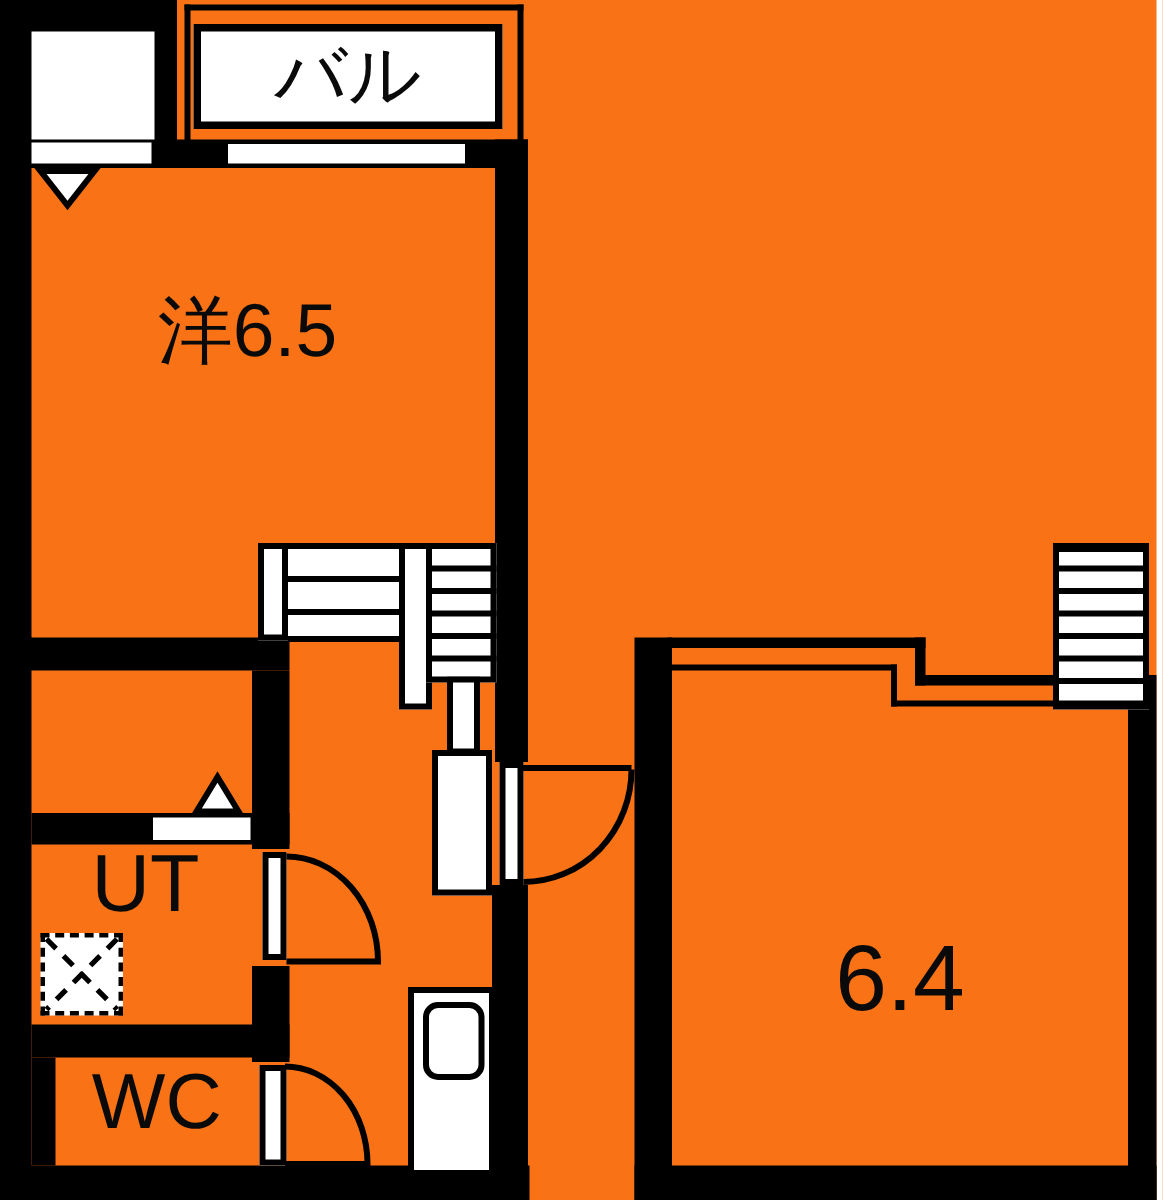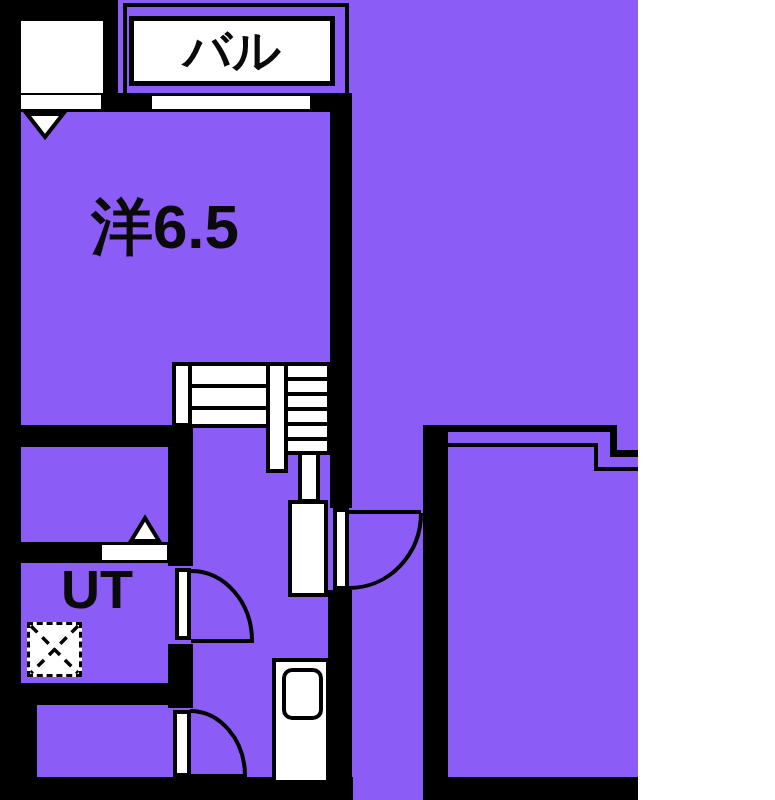--- a/index.html
+++ b/index.html
@@ -1,17 +1,17 @@
 <!DOCTYPE html>
 <html><head>
 <meta charset="utf-8">
 <style>
   html,body{margin:0;padding:0;background:#fff;}
-  .plan{position:relative;width:638px;height:800px;background:#8b5cf6;overflow:hidden;
-        font-family:"Liberation Sans","DejaVu Sans",sans-serif;font-weight:bold;}
+  .plan{position:relative;width:771px;height:800px;background:#f97316;overflow:hidden;
+        font-family:"Liberation Sans","DejaVu Sans",sans-serif;}
   .abs{position:absolute;box-sizing:border-box;}
   .wall{background:#000;}
   .wbox{background:#fff;}
   .outl{background:#fff;border:4px solid #000;}
   .line{background:#000;}
   .lbl{position:absolute;color:#0a0a0a;text-align:center;line-height:1.05;white-space:nowrap;}
   .balc-outer{background:transparent;border-top:4px solid #000;border-left:4px solid #000;border-right:4px solid #000;}
   .balc-inner{background:#fff;border:5px solid #000;display:flex;align-items:center;justify-content:center;}
   .dash{background:#fff;border:3px dashed #000;}
   svg{position:absolute;left:0;top:0;}
@@ -89,16 +89,18 @@
   <svg width="775" height="800" viewBox="0 0 775 800">
     <path d="M191,571 A61,70 0 0 1 252,641 L191,641" fill="none" stroke="#000" stroke-width="4"></path>
     <path d="M190,711 A55,65 0 0 1 245,776 L190,776" fill="none" stroke="#000" stroke-width="4"></path>
     <path d="M421,513 A72,75 0 0 1 349,588" fill="none" stroke="#000" stroke-width="4"></path>
     <path d="M348,512 L421,512" fill="none" stroke="#000" stroke-width="4"></path>
     <polygon points="27,114 63,114 45,137" fill="#fff" stroke="#000" stroke-width="4"></polygon>
     <polygon points="131,541 159,541 145,518" fill="#fff" stroke="#000" stroke-width="4"></polygon>
     <path d="M31,626 L78,673 M78,626 L31,673" fill="none" stroke="#000" stroke-width="3.5" stroke-dasharray="9,7"></path>
   </svg>
 
-  <div class="lbl" style="left:55px;top:194px;width:220px;font-size:62px;">洋6.5</div>
+  <div class="lbl" style="left:55px;top:194px;width:220px;font-size:50px;">洋6.5</div>
   <div class="lbl" style="left:22px;top:561px;width:150px;font-size:54px;text-align:center;">UT</div>
+  <div class="lbl" style="left:37px;top:708px;width:135px;font-size:52px;">WC</div>
+  <div class="lbl" style="left:450px;top:620px;width:300px;font-size:62px;">6.4</div>
 
 </div>
 
 </body></html>

